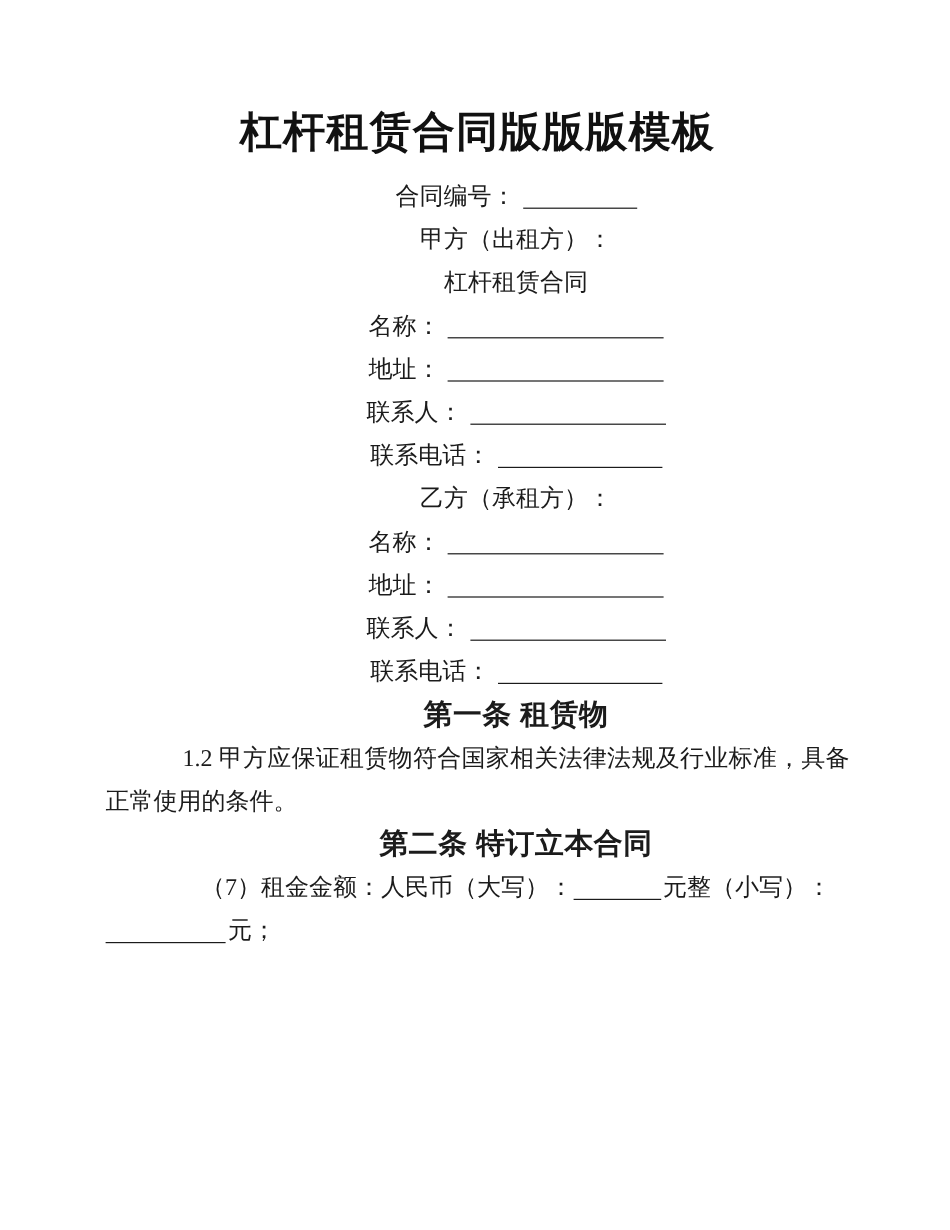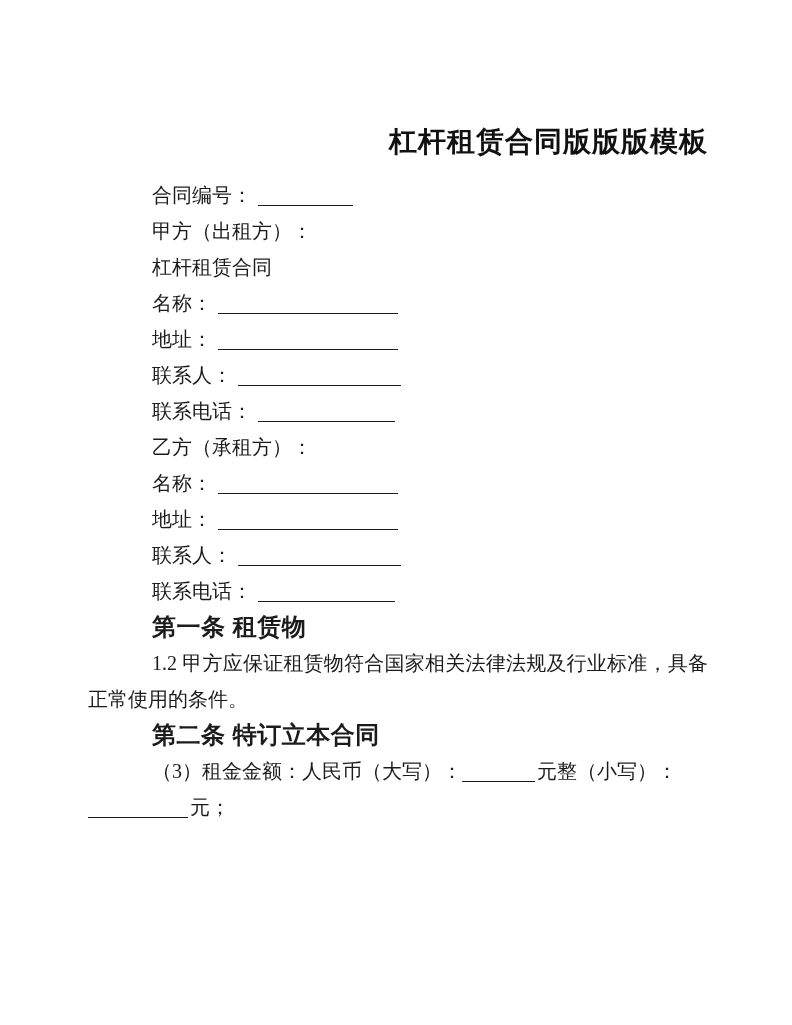--- a/index.html
+++ b/index.html
@@ -14,36 +14,35 @@
     color: #161616;
     overflow: hidden;
   }
   .content {
     position: absolute;
     left: 88px;
     top: 90px;
     width: 620px;
   }
   .doc-title {
-    font-size: 28px;
+    font-size: 35px;
     font-weight: 700;
-    text-align: right;
+    text-align: center;
     line-height: 42px;
     letter-spacing: 1px;
     color: #111111;
-    margin-top: 31px;
   }
   .body-text {
     margin-top: 14px;
     font-size: 20px;
     line-height: 36px;
     color: #1b1b1b;
   }
   .line { white-space: nowrap; }
-  .indent { padding-left: 64px; }
+  .indent { padding-left: 64px; text-align: center; }
   .para {
     text-align: justify;
     text-indent: 64px;
     white-space: normal;
   }
   .article-heading {
     font-family: "Liberation Sans", "DejaVu Sans", sans-serif;
     font-weight: 700;
     font-size: 24px;
     letter-spacing: 0.5px;
@@ -111,21 +110,21 @@
       </div>
 
 
       <div class="line indent article-heading">第一条 租赁物</div>
 
       <div class="para">1.2 甲方应保证租赁物符合国家相关法律法规及行业标准，具备正常使用的条件。</div>
 
       <div class="line indent article-heading">第二条 特订立本合同</div>
 
       <div class="line indent">
-        <span>（3）租金金额：人民币（大写）：</span><span class="blank w73 no-gap"></span><span>元整（小写）：</span>
+        <span>（7）租金金额：人民币（大写）：</span><span class="blank w73 no-gap"></span><span>元整（小写）：</span>
       </div>
       <div class="line">
         <span class="blank w100 no-gap"></span><span>元；</span>
       </div>
 
     </div>
   </div>
 </div>
 
 </body></html>

